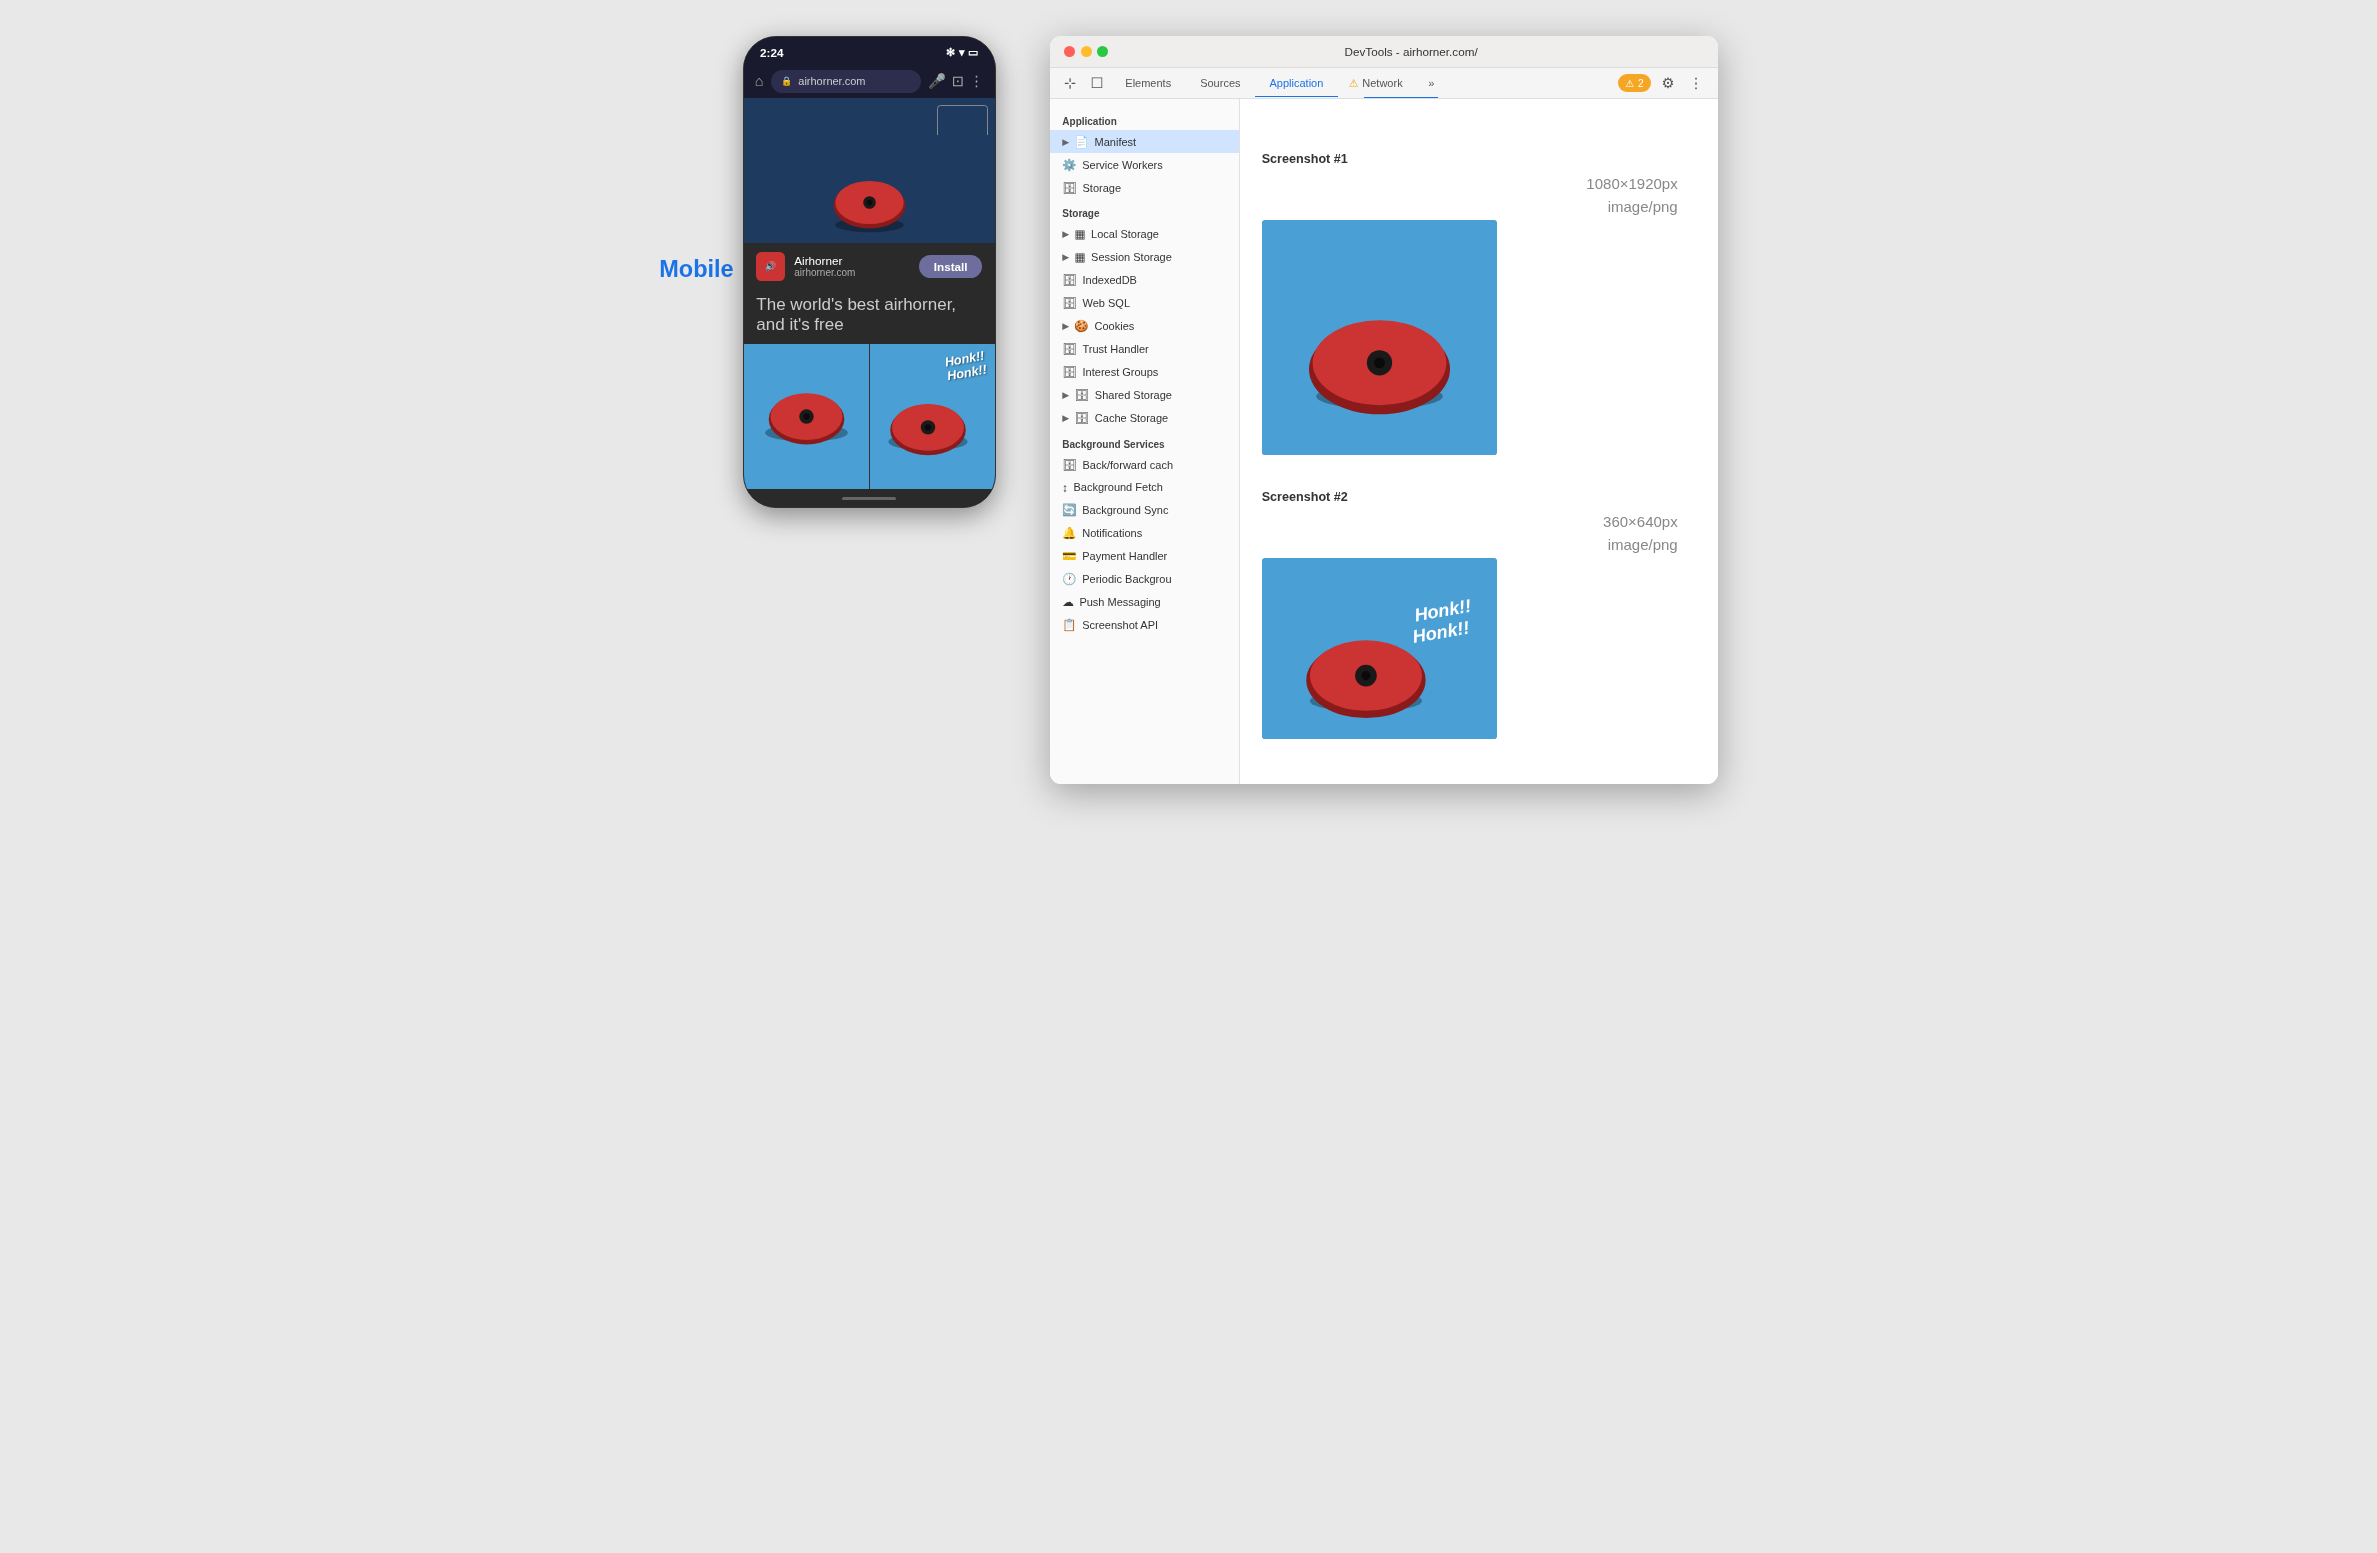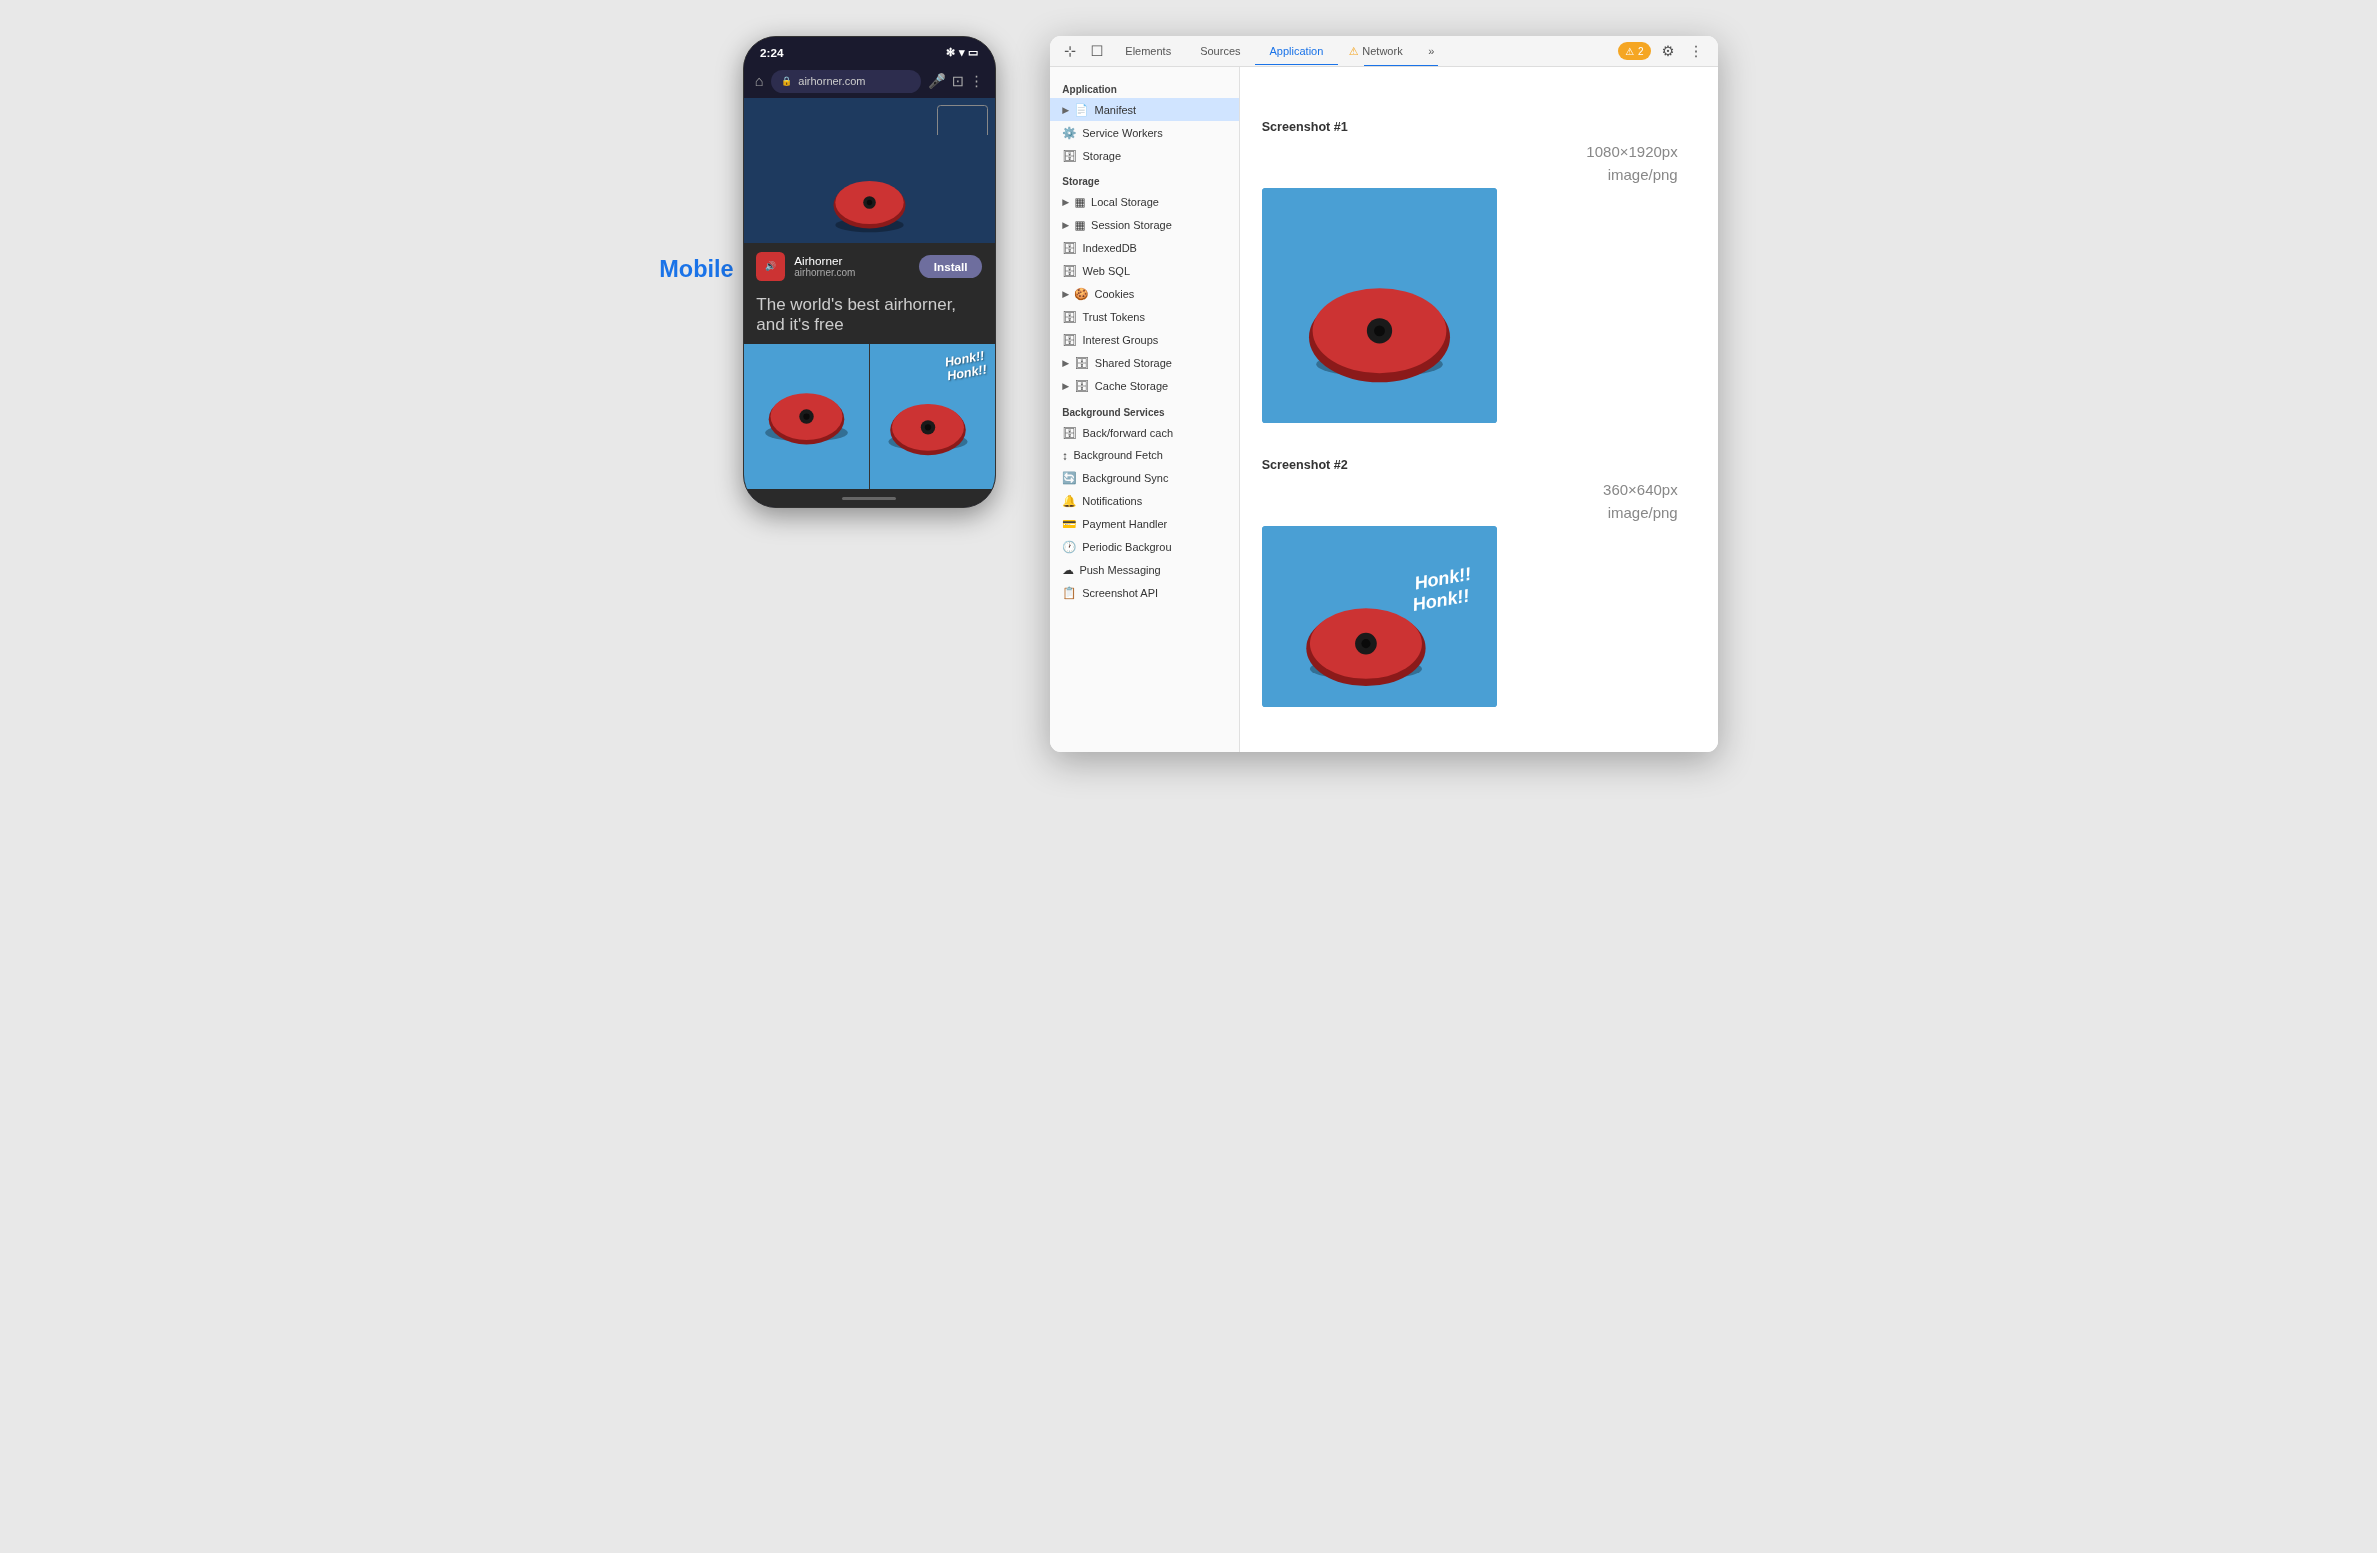--- a/index.html
+++ b/index.html
@@ -441,20 +441,28 @@
     </div>
 
     <div class="phone-bottom-bar">
       <div class="phone-home-indicator"></div>
     </div>
   </div>
 </div>
 
 <div class="devtools-window">
 
+  <div class="devtools-titlebar">
+    <div class="traffic-lights">
+      <div class="tl tl-red"></div>
+      <div class="tl tl-yellow"></div>
+      <div class="tl tl-green"></div>
+    </div>
+    <div class="devtools-title">DevTools - airhorner.com/</div>
+  </div>
 
   <div class="devtools-tabs" style="position:relative;">
     <div class="devtools-tab-icon">⊹</div>
     <div class="devtools-tab-icon">☐</div>
     <div class="devtools-tab">Elements</div>
     <div class="devtools-tab">Sources</div>
     <div class="devtools-tab active" style="position:relative;">Application</div>
     <div class="devtools-tab-warning">
       <span style="color:#f5a623;">⚠</span>
       Network
@@ -509,21 +517,21 @@
         <span class="sidebar-icon">🗄</span>
         <span>Web SQL</span>
       </div>
       <div class="sidebar-item">
         <span class="sidebar-arrow">▶</span>
         <span class="sidebar-icon">🍪</span>
         <span>Cookies</span>
       </div>
       <div class="sidebar-item">
         <span class="sidebar-icon">🗄</span>
-        <span>Trust Tokens</span>
+        <span>Trust Handler</span>
       </div>
       <div class="sidebar-item">
         <span class="sidebar-icon">🗄</span>
         <span>Interest Groups</span>
       </div>
       <div class="sidebar-item">
         <span class="sidebar-arrow">▶</span>
         <span class="sidebar-icon">🗄</span>
         <span>Shared Storage</span>
       </div>

